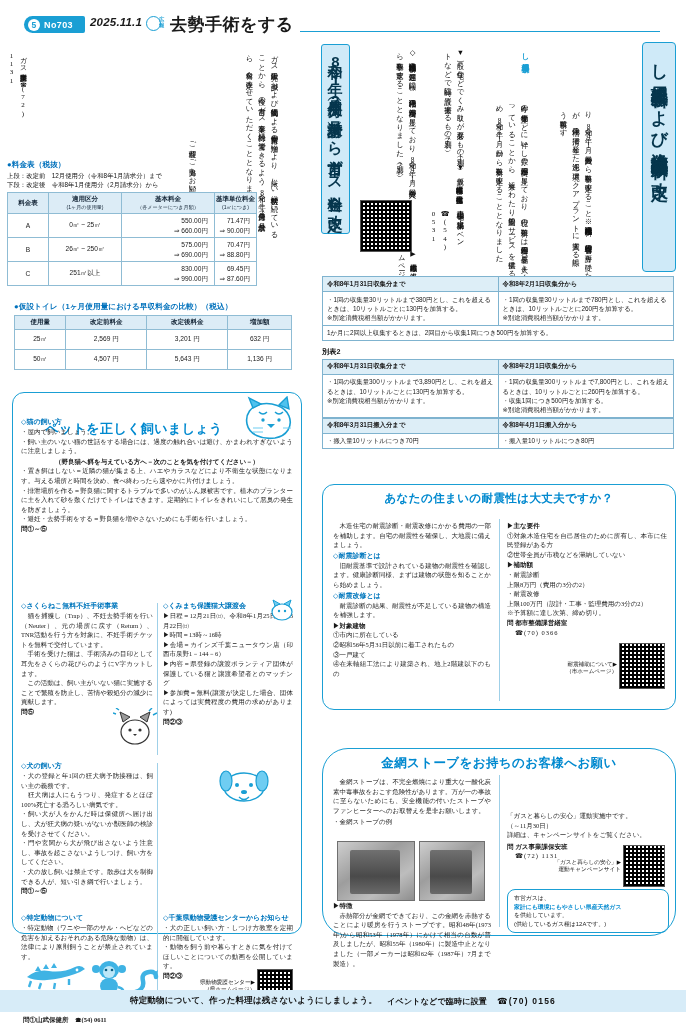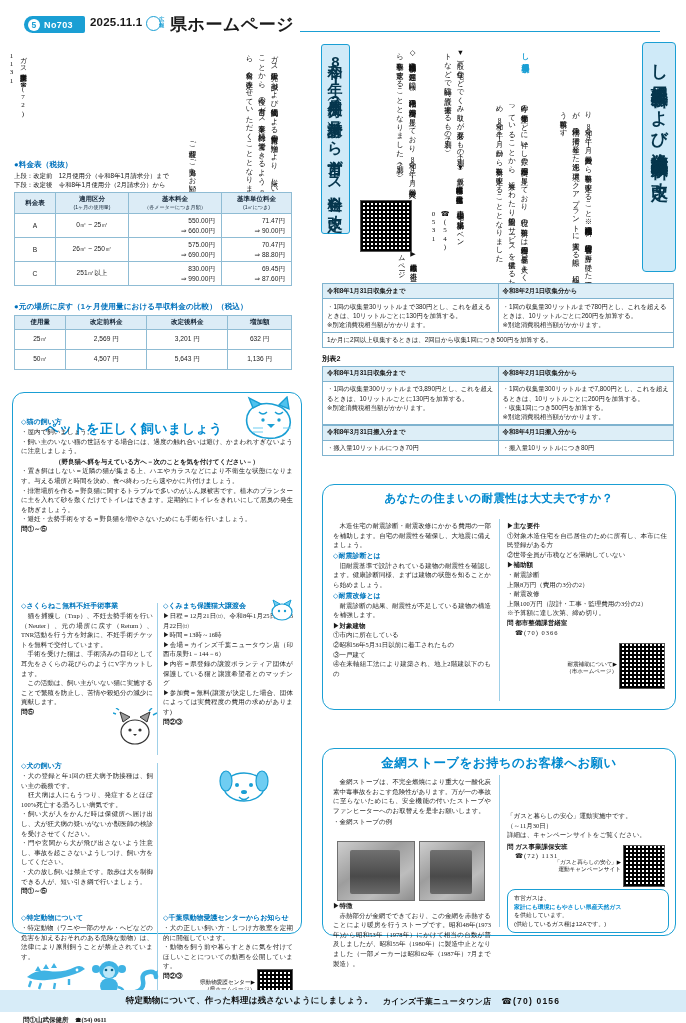--- a/index.html
+++ b/index.html
@@ -21,21 +21,21 @@
     background:#1a9fd4;color:#fff;border-radius:9px 2px 2px 9px;
     padding:0 12px 0 4px;display:flex;align-items:center;gap:4px;
     font-size:10px;font-weight:bold;letter-spacing:.4px;
   }
   .hdr-tab .num{
     display:inline-flex;align-items:center;justify-content:center;
     width:12px;height:12px;border-radius:50%;background:#fff;color:#1a9fd4;
     font-size:8.5px;font-weight:bold;
   }
   .hdr-tab .no{font-size:9px;}
-  .hdr-date{position:absolute;left:90px;top:2px;font-size:11.5px;font-weight:bold;letter-spacing:.2px;}
+  .hdr-date{position:absolute;left:90px;top:2px;font-size:11.5px;font-weight:bold;letter-spacing:.2px;font-style:italic;}
   .hdr-moon{position:absolute;left:146px;top:2px;width:13px;height:13px;border-radius:50%;border:1.6px solid #1a9fd4;}
   .hdr-kouhou{position:absolute;left:159px;top:3px;font-size:5.3px;line-height:5.6px;color:#1a9fd4;font-weight:bold;}
   .hdr-title{position:absolute;left:170px;top:-1px;font-size:17px;font-weight:bold;letter-spacing:.5px;}
   .hdr-rule{position:absolute;left:300px;top:17px;width:360px;height:1.2px;background:#1a9fd4;}
 
   
   .vzone{position:absolute;left:6px;top:40px;width:674px;height:246px;}
   .vtxt{
     writing-mode:vertical-rl;text-orientation:upright;
     font-family:"Liberation Serif","DejaVu Serif",serif;
@@ -136,21 +136,21 @@
 <div class="page">
 
   <div class="hdr">
     <div class="hdr-tab">
       <span class="num">5</span>
       <span class="no">No703</span>
     </div>
     <div class="hdr-date">2025.11.1</div>
     <div class="hdr-moon"></div>
     <div class="hdr-kouhou">広<br>報</div>
-    <div class="hdr-title">県ホームページ</div>
+    <div class="hdr-title">去勢手術をする</div>
     <div class="hdr-rule"></div>
   </div>
 
   <div class="vzone">
 
     <div class="vhead-main" style="right:4px;top:2px;height:210px;">
       <span>し尿処理手数料および</span><span>浄化槽汚泥処理手数料の改定</span>
     </div>
 
     <div class="vtxt" style="right:86px;top:66px;height:178px;width:62px;">り、令和8年4月1日㈬搬入分から手数料を改定すること※浄化槽汚泥処理手数料は、行政組合管理者の許可を受けた浄化槽清掃許可業者が、浄化槽の清掃で発生した汚泥を環境アクアプラントに搬入する際に、組合に支払う手数料です。</div>
@@ -166,21 +166,21 @@
 組合ホームページ</div>
 
     <div class="vbig" style="right:330px;top:4px;height:174px;">令和8年1月使用分（2月請求分）から市営ガス料金を改定</div>
 
     <div class="vtxt" style="right:400px;top:10px;height:190px;width:82px;">ガス販売量の減少および物価高騰による営業費用の増加により、厳しい経営状態が続いていることから、今後の市営ガス事業を持続的に運営できるよう、令和8年1月使用分（2月請求分）から、料金を改定させていただくこととなりました。</div>
     <div class="vtxt" style="right:482px;top:96px;height:90px;width:14px;">ご理解とご協力をお願いします。</div>
 
     <div class="vtxt s" style="right:652px;top:12px;height:96px;width:14px;">ガス事業課営業班 ☎(72) 1131</div>
   </div>
 
-  <div style="position:absolute;left:14px;top:160px;width:278px;">
+  <div style="position:absolute;left:7px;top:160px;width:250px;">
     <div class="bullet-h">●料金表（税抜）</div>
     <div class="note" style="margin-top:1px;">上段：改定前　12月使用分（令和8年1月請求分）まで</div>
     <div class="note">下段：改定後　令和8年1月使用分（2月請求分）から</div>
     <table class="tbl rate" style="margin-top:3px;">
       <thead>
         <tr>
           <th style="width:38px;">
             <span>料金表</span></th>
           <th style="width:70px;">
             <span>適用区分</span>
@@ -210,21 +210,21 @@
             <td>C</td>
             <td>251㎥以上</td>
             <td class="arrowcell">830.00円<br><i>⇒</i> 990.00円</td>
             <td class="arrowcell">69.45円<br><i>⇒</i> 87.60円</td>
           </tr>
         </tbody>
     </table>
   </div>
 
   <div style="position:absolute;left:14px;top:302px;width:278px;">
-    <div class="bullet-h">●元の場所に戻す（1ヶ月使用量における早収料金の比較）（税込）</div>
+    <div class="bullet-h">●仮設トイレ（1ヶ月使用量における早収料金の比較）（税込）</div>
     <table class="tbl" style="margin-top:3px;">
       <thead>
           <tr id="model-head">
             <th>使用量</th>
             <th>改定前料金</th>
             <th>改定後料金</th>
             <th>増加額</th>
           </tr>
         </thead>
       <tbody id="model-body">
@@ -237,21 +237,21 @@
           <tr>
             <td style="height: 15px;">50㎥</td>
             <td style="height: 15px;">4,507 円</td>
             <td style="height: 15px;">5,643 円</td>
             <td style="height: 15px;">1,136 円</td>
           </tr>
         </tbody>
     </table>
   </div>
 
-  <div style="position:absolute;left:322px;top:283px;width:352px;">
+  <div style="position:absolute;left:322px;top:276px;width:352px;">
     <div id="bessho-container">
         <table class="bx">
           <tbody>
             <tr>
               <th style="width:50%">令和8年1月31日収集分まで</th>
               <th style="width:50%">令和8年2月1日収集分から</th>
             </tr>
             <tr>
               <td>・1回の収集量30リットルまで380円とし、これを超えるときは、10リットルごとに130円を加算する。<br>※別途消費税相当額がかかります。</td>
               <td>・1回の収集量30リットルまで780円とし、これを超えるときは、10リットルごとに260円を加算する。<br>※別途消費税相当額がかかります。</td>
@@ -455,21 +455,21 @@
         </div>
       <div class="body-t serif">※予算額に達し次第、締め切り。</div>
       <div class="body-t serif toi">問 都市整備課営繕室</div>
       <div class="body-t serif" style="padding-left:8px;letter-spacing:1px;">☎(70) 0366</div>
     </div>
     <div class="qr" style="position:absolute;right:10px;top:158px;width:44px;height:44px;"></div>
     <div class="qrcap" style="position:absolute;right:58px;top:176px;width:80px;white-space:pre-line;text-align:right;">耐震補助について▶
 （市ホームページ）</div>
   </div>
 
-  <div class="panel" style="left:322px;top:748px;width:352px;height:186px;">
+  <div class="panel" style="left:322px;top:748px;width:352px;height:186px;border-radius:26px;">
     <div class="panel-title" style="font-size:12.5px;padding-top:6px;">金網ストーブをお持ちのお客様へお願い</div>
 
     <div class="col-sep" style="left:176px;top:26px;height:152px;"></div>
 
     <div style="position:absolute;left:10px;top:28px;width:158px;">
       <div class="body-t serif">　金網ストーブは、不完全燃焼により重大な一酸化炭素中毒事故をおこす危険性があります。万が一の事故に至らないためにも、安全機能の付いたストーブやファンヒーターへのお取替えを是非お願いします。</div>
       <div class="body-t serif" style="margin-top:2px;">・金網ストーブの例</div>
     </div>
     <div class="photo" style="position:absolute;left:14px;top:92px;width:76px;height:58px;"></div>
     <div class="photo" style="position:absolute;left:96px;top:92px;width:64px;height:58px;"></div>
@@ -492,17 +492,17 @@
     <div class="infobox" style="position:absolute;left:184px;top:140px;width:148px;">
       <span>市営ガスは、</span><br>
       <b>家計にも環境にもやさしい県産天然ガス</b><br>
       <span>を供給しています。</span><br>
       <span>(供給しているガス種は12Aです。)</span>
     </div>
   </div>
 
   <div class="footer">
     <span>特定動物について、作った料理は残さないようにしましょう。</span>
-    <span style="font-size:8px;">カインズ千葉ニュータウン店</span>
+    <span style="font-size:8px;">イベントなどで臨時に設置</span>
     <span style="letter-spacing:1.2px;">☎(70) 0156</span>
   </div>
 
 </div>
 
 </body></html>

